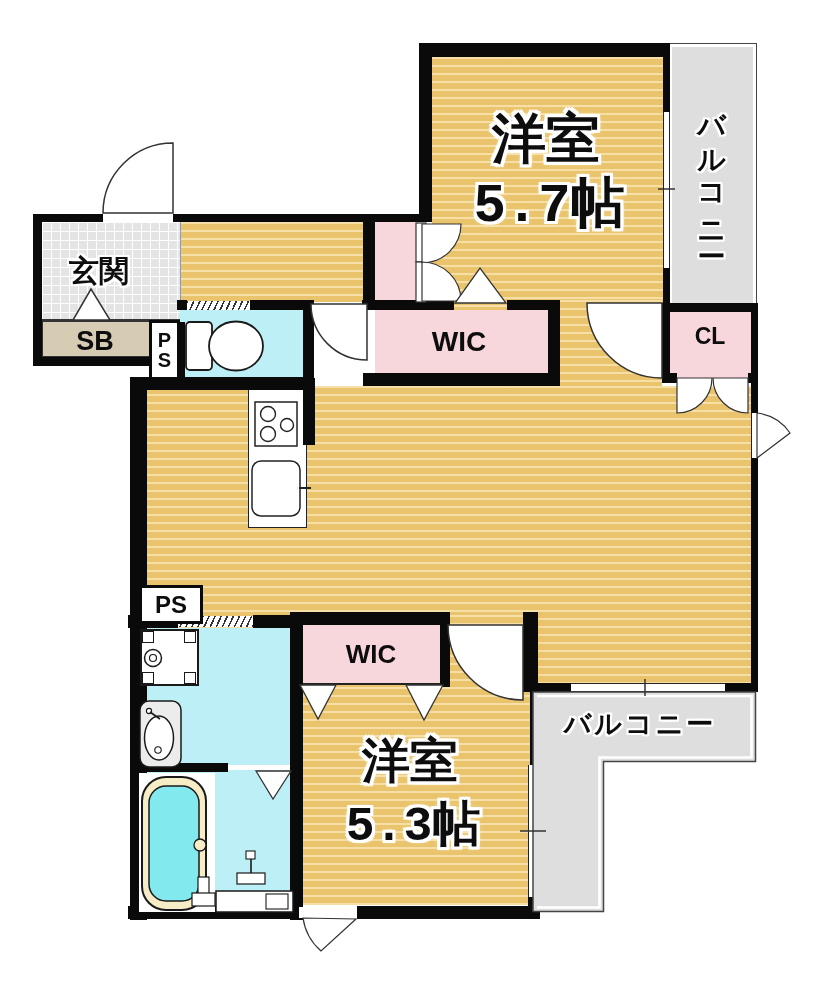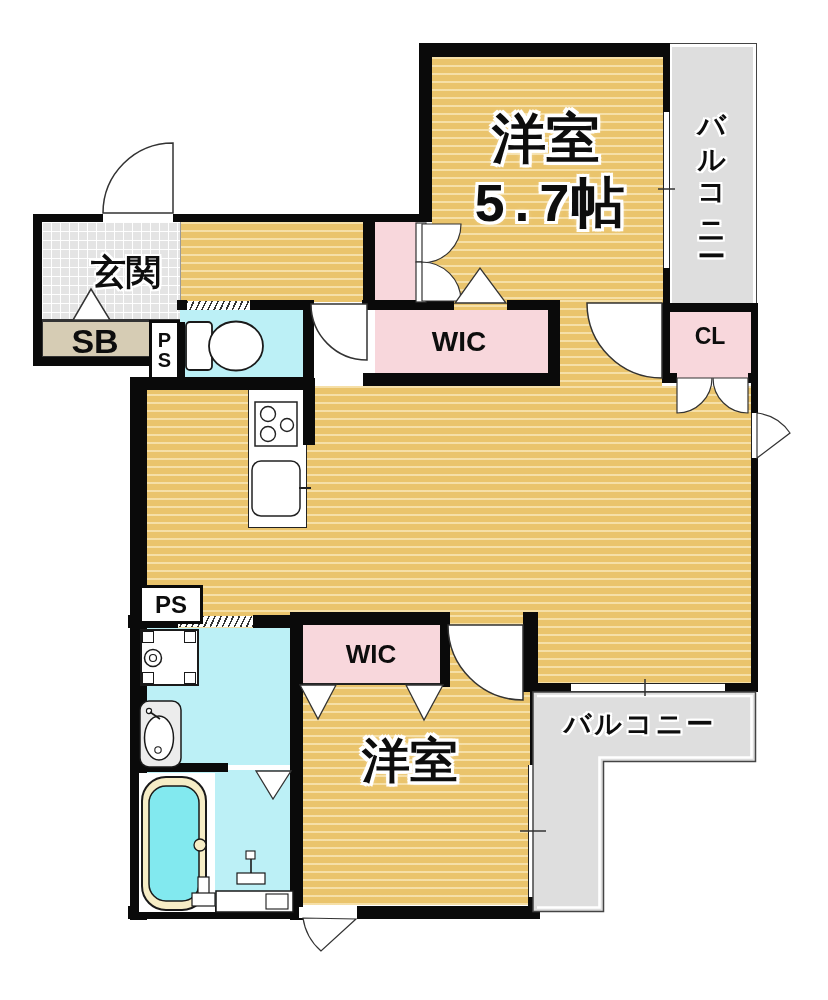--- a/index.html
+++ b/index.html
@@ -227,24 +227,25 @@
       <rect x="246" y="851" width="9" height="8" fill="#fff" stroke="#1a1a1a" stroke-width="1.1"></rect>
     </g>
 
     <g stroke="#333" stroke-width="1.5">
       <line x1="658" y1="189" x2="675" y2="189"></line>
       <line x1="645" y1="679" x2="645" y2="696"></line>
       <line x1="520" y1="831" x2="546" y2="831"></line>
     </g>
   </svg>
 
-  <div class="lbl halo-sm" style="left:126px;top:271px;font-size:35px;">玄関</div>
-  <div class="lbl" style="left:95px;top:341px;font-size:34px;">SB</div>
+  <div class="lbl halo-sm" style="left:99px;top:271px;font-size:30px;">玄関</div>
+  <div class="lbl" style="left:95px;top:341px;font-size:27px;">SB</div>
   <div class="lbl" style="left:459px;top:342px;font-size:28px;">WIC</div>
   <div class="lbl" style="left:710px;top:336px;font-size:23px;">CL</div>
   <div class="lbl halo" style="left:546px;top:143px;font-size:54px;">洋室</div>
   <div class="lbl halo" style="left:549px;top:207px;font-size:54px;">5.7帖</div>
   <div class="lbl halo-sm vtext" style="left:711px;top:170px;font-size:28px;">バルコニー</div>
   <div class="lbl" style="left:371px;top:654px;font-size:26px;">WIC</div>
   <div class="lbl halo" style="left:410px;top:764px;font-size:48px;">洋室</div>
+  <div class="lbl halo" style="left:413px;top:827px;font-size:48px;">5.3帖</div>
   <div class="lbl halo-sm" style="left:640px;top:724px;font-size:27px;letter-spacing:3px;">バルコニー</div>
 
 </div>
 
 </body></html>

